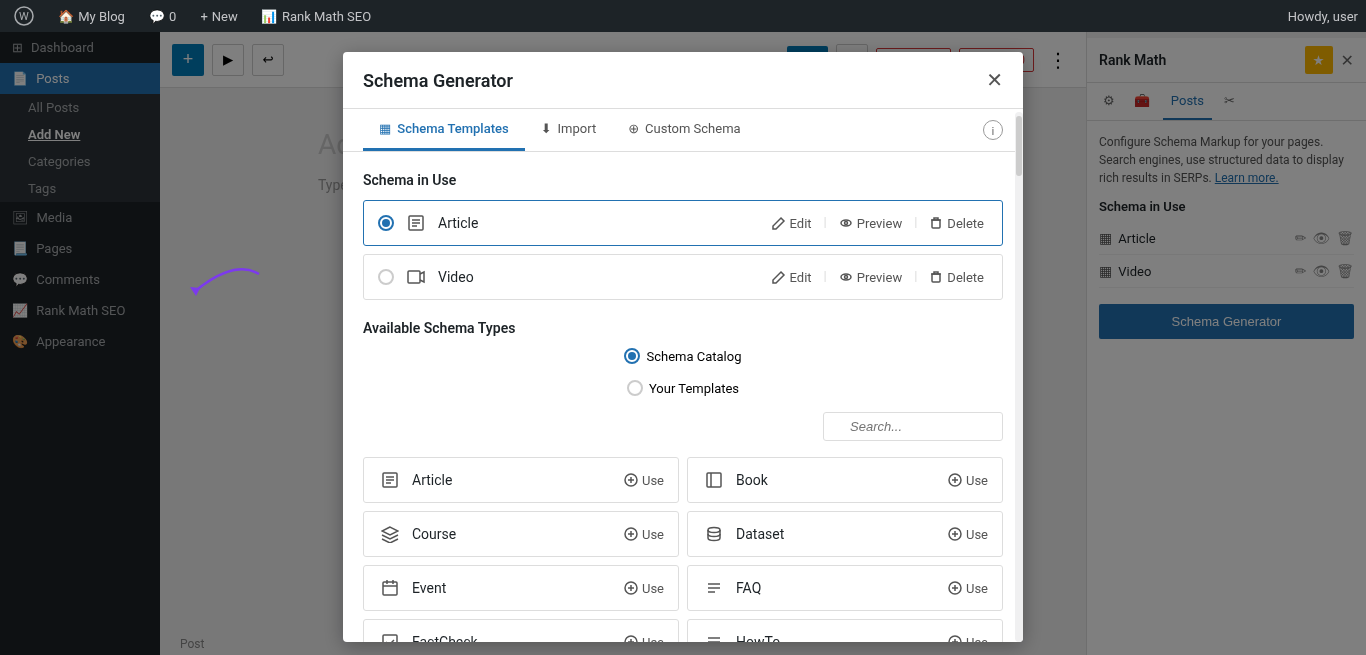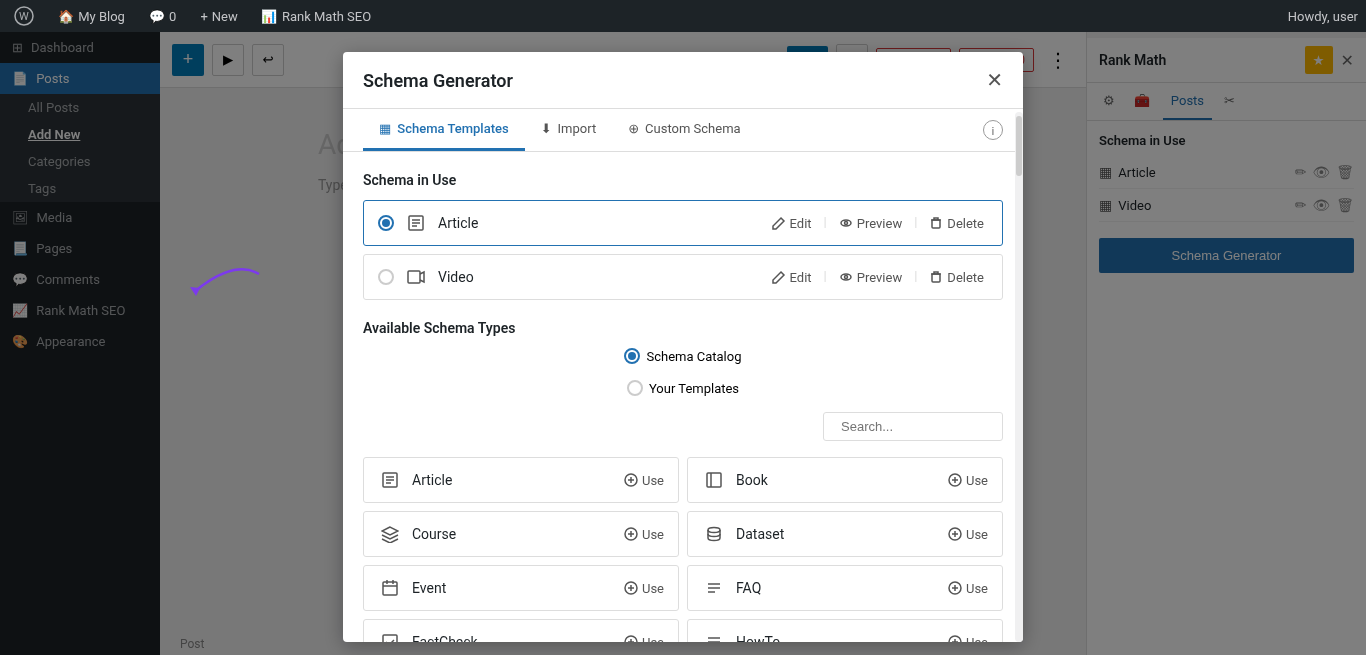--- a/index.html
+++ b/index.html
@@ -93,21 +93,21 @@
     .radio-btn-empty { width: 16px; height: 16px; border-radius: 50%; border: 2px solid #ccc; flex-shrink: 0; }
     .schema-row-icon { width: 24px; height: 24px; display: flex; align-items: center; justify-content: center; color: #555; }
     .schema-row-name { flex: 1; font-size: 14px; color: #1d2327; }
     .schema-row-actions { display: flex; align-items: flex-start; gap: 8px; }
     .action-btn { display: flex; align-items: center; gap: 4px; color: #555; font-size: 13px; cursor: pointer; padding: 2px 4px; }
     .action-separator { color: #ddd; }
 
     
     .schema-types-header { display: flex; align-items: center; gap: 16px; margin-bottom: 16px; flex-direction: column; }
     .radio-label { display: flex; align-items: center; gap: 6px; cursor: pointer; font-size: 13px; }
-    .search-box { margin-left: auto; border: 1px solid #ddd; border-radius: 3px; padding: 6px 17px; font-size: 13px; width: 180px; outline: none; }
+    .search-box { margin-left: auto; border: 1px solid #ddd; border-radius: 3px; padding: 6px 26px; font-size: 13px; width: 180px; outline: none; font-style: italic; }
 
     
     .schema-grid { display: grid; grid-template-columns: 1fr 1fr; gap: 8px; }
     .schema-card { border: 1px solid #ddd; border-radius: 3px; padding: 10px 14px; display: flex; align-items: center; gap: 10px; cursor: pointer; }
     .schema-card-icon { width: 24px; height: 24px; color: #555; display: flex; align-items: center; justify-content: center; flex-shrink: 0; }
     .schema-card-name { flex: 1; font-size: 14px; color: #1d2327; }
     .use-btn { display: flex; align-items: center; gap: 4px; color: #555; font-size: 13px; cursor: pointer; }
 
     
     .purple-arrow { position: absolute; left: 174px; top: 222px; z-index: 200; pointer-events: none; }
@@ -226,20 +226,24 @@
       <button class="right-panel-star">★</button>
       <button class="right-panel-close">✕</button>
     </div>
     <div class="right-panel-tabs">
       <div class="right-tab">⚙</div>
       <div class="right-tab">🧰</div>
       <div class="right-tab active">Posts</div>
       <div class="right-tab">✂</div>
     </div>
     <div class="right-panel-body">
+      <p class="schema-desc">
+        <span>Configure Schema Markup for your pages. Search engines, use structured data to display rich results in SERPs.</span>
+        <a href="#">Learn more.</a>
+      </p>
       <div class="schema-in-use-label">Schema in Use</div>
       <div class="schema-item-row">
         <span style="color:#555;font-size:14px;">▦</span>
         <span class="schema-item-name">Article</span>
         <span class="schema-item-icon">✏</span>
         <span class="schema-item-icon">👁</span>
         <span class="schema-item-icon">🗑</span>
       </div>
       <div class="schema-item-row">
         <span style="color:#555;font-size:14px;">▦</span>

